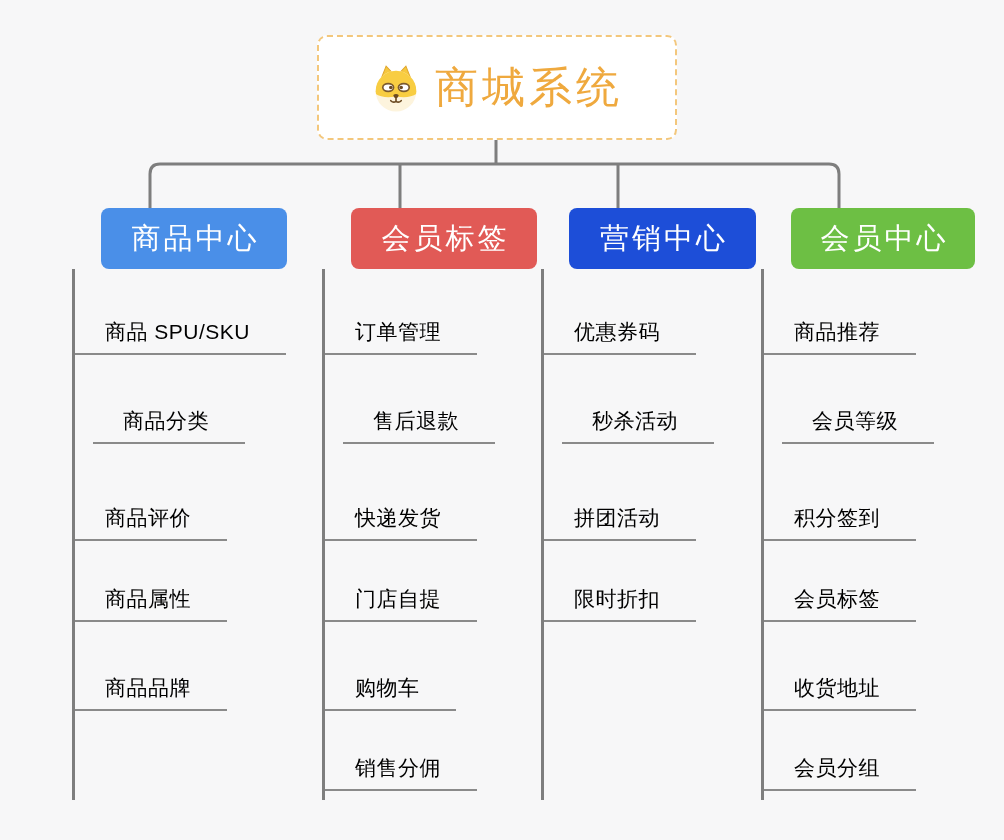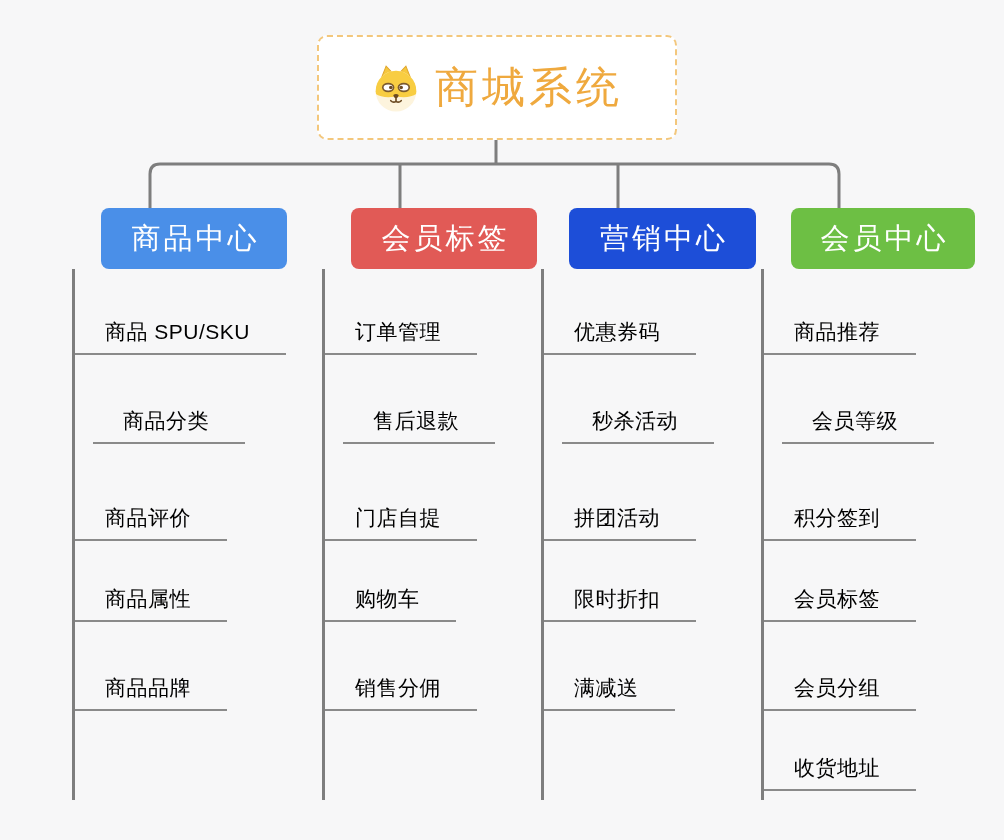--- a/index.html
+++ b/index.html
@@ -153,35 +153,35 @@
     <div class="branch-item">商品 SPU/SKU</div>
     <div class="branch-item">商品分类</div>
     <div class="branch-item">商品评价</div>
     <div class="branch-item">商品属性</div>
     <div class="branch-item">商品品牌</div>
   </div>
 
   <div class="column c2">
     <div class="branch-item">订单管理</div>
     <div class="branch-item">售后退款</div>
+    <div class="branch-item">快递发货</div>
     <div class="branch-item">门店自提</div>
     <div class="branch-item">购物车</div>
     <div class="branch-item">销售分佣</div>
   </div>
 
   <div class="column c3">
     <div class="branch-item">优惠券码</div>
     <div class="branch-item">秒杀活动</div>
     <div class="branch-item">拼团活动</div>
     <div class="branch-item">限时折扣</div>
-    <div class="branch-item">满减送</div>
   </div>
 
   <div class="column c4">
     <div class="branch-item">商品推荐</div>
     <div class="branch-item">会员等级</div>
     <div class="branch-item">积分签到</div>
     <div class="branch-item">会员标签</div>
+    <div class="branch-item">收货地址</div>
     <div class="branch-item">会员分组</div>
-    <div class="branch-item">收货地址</div>
   </div>
 
 </div>
 
 </body></html>

